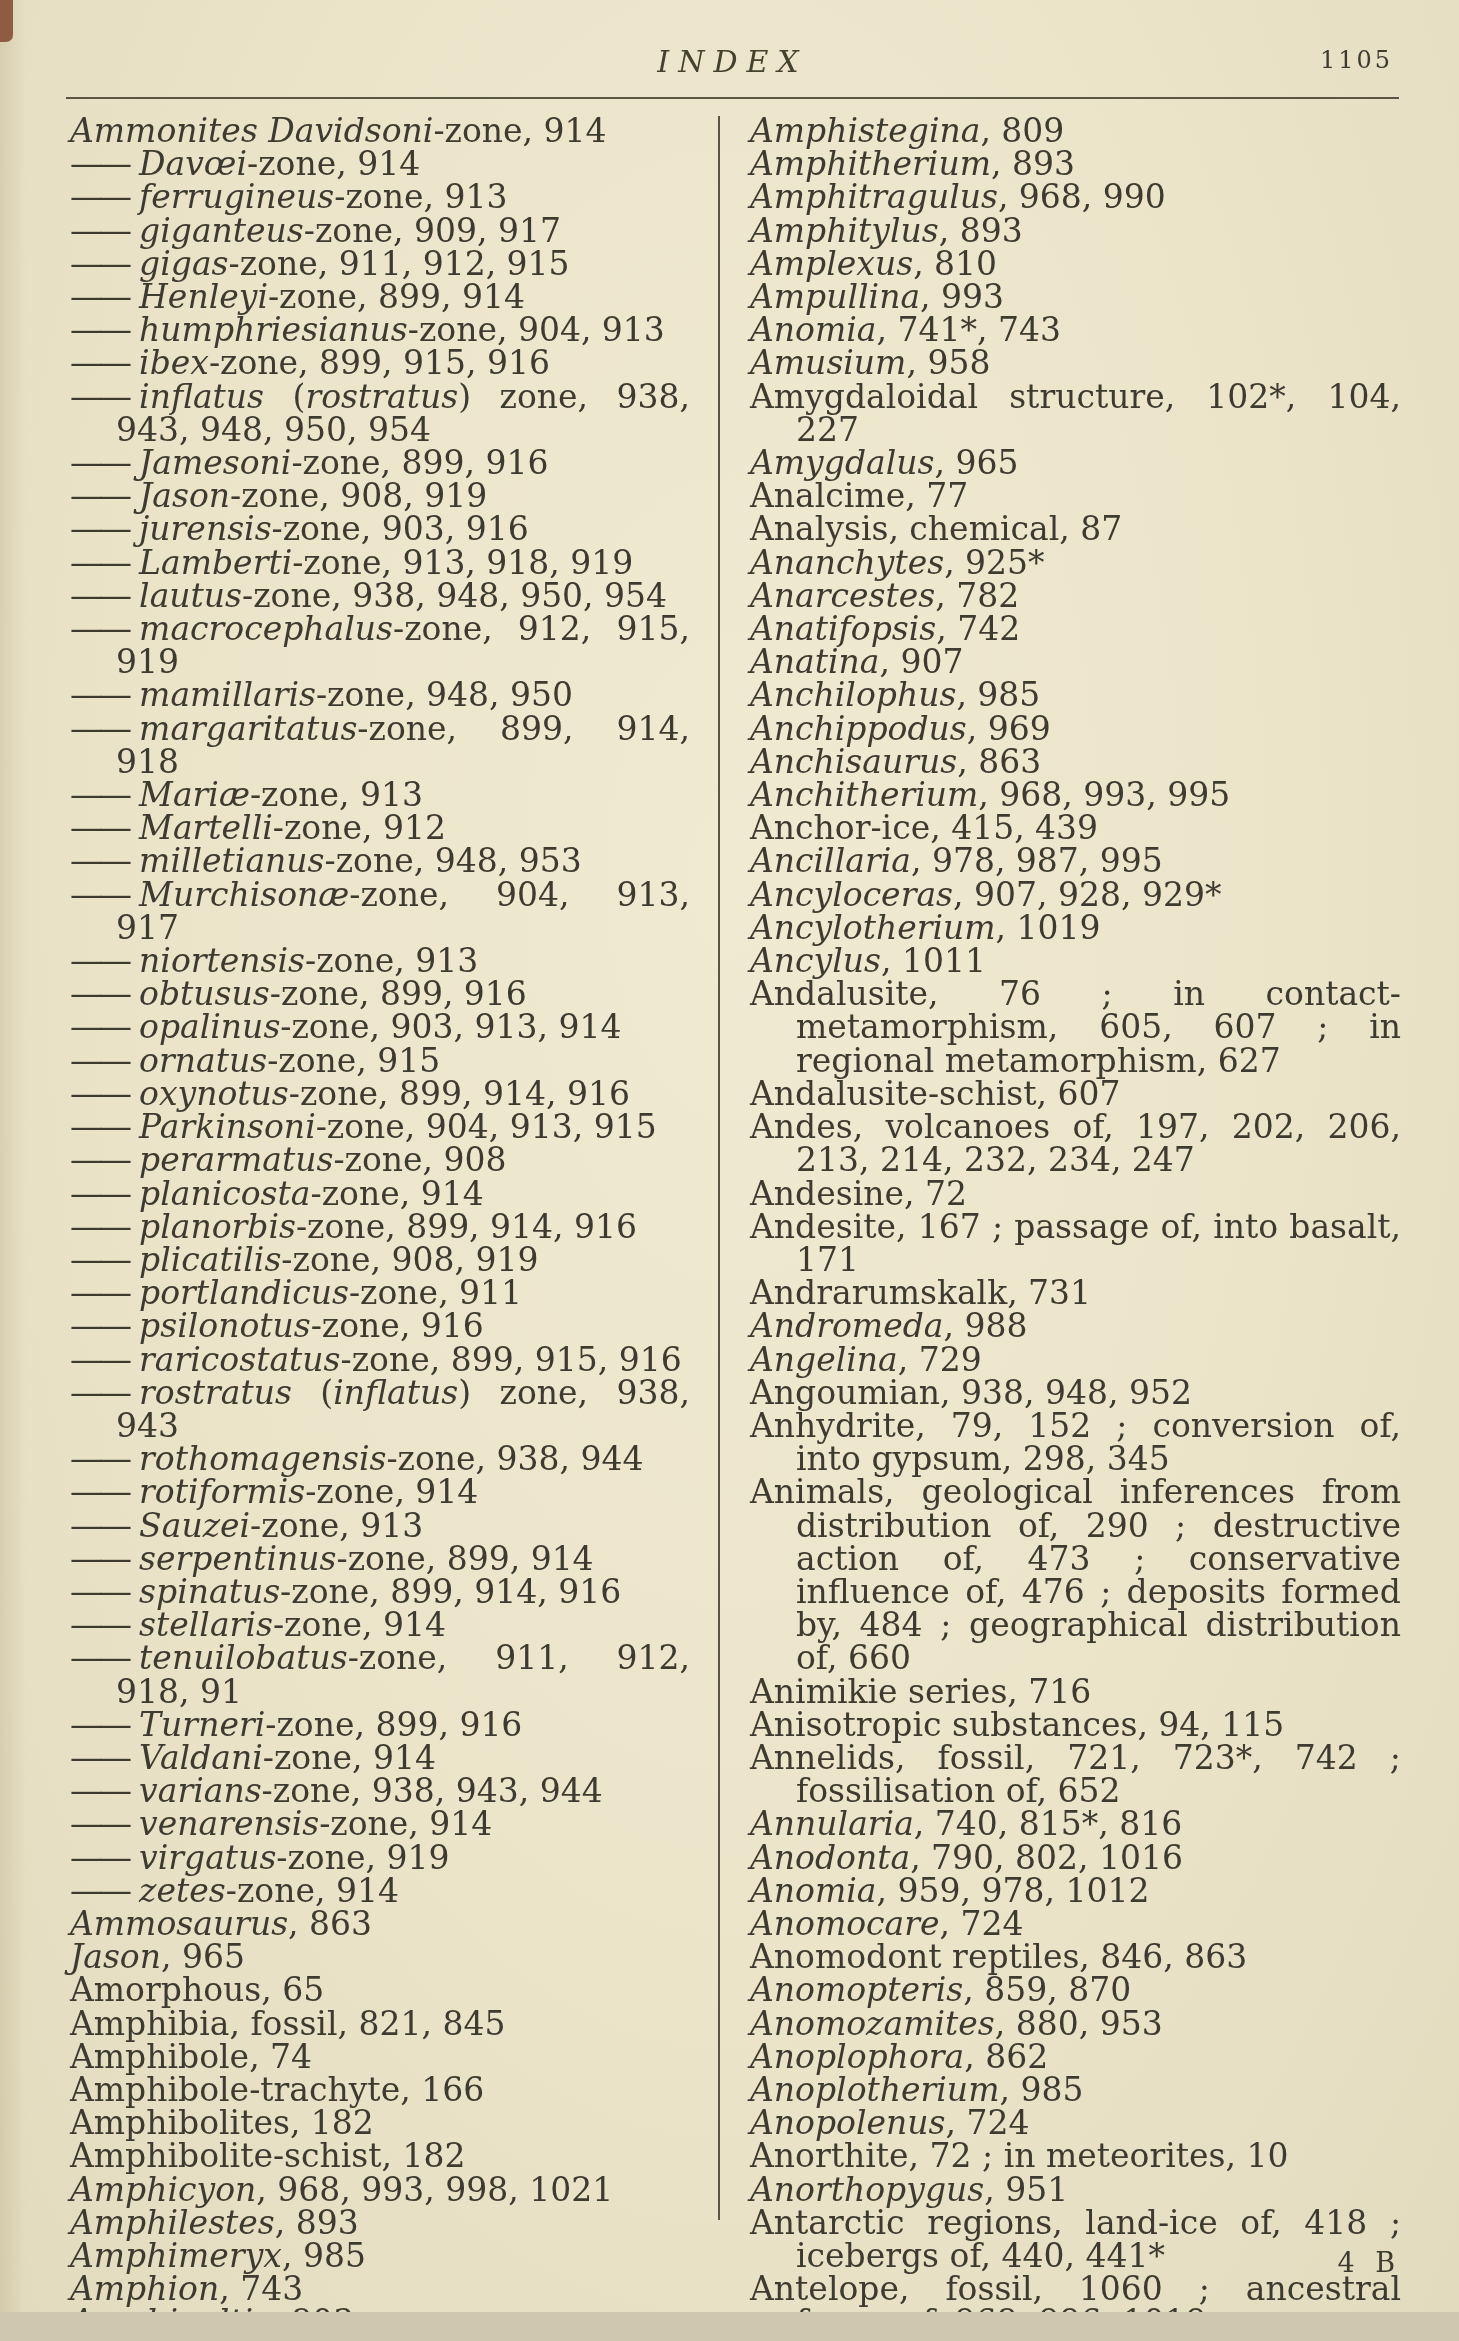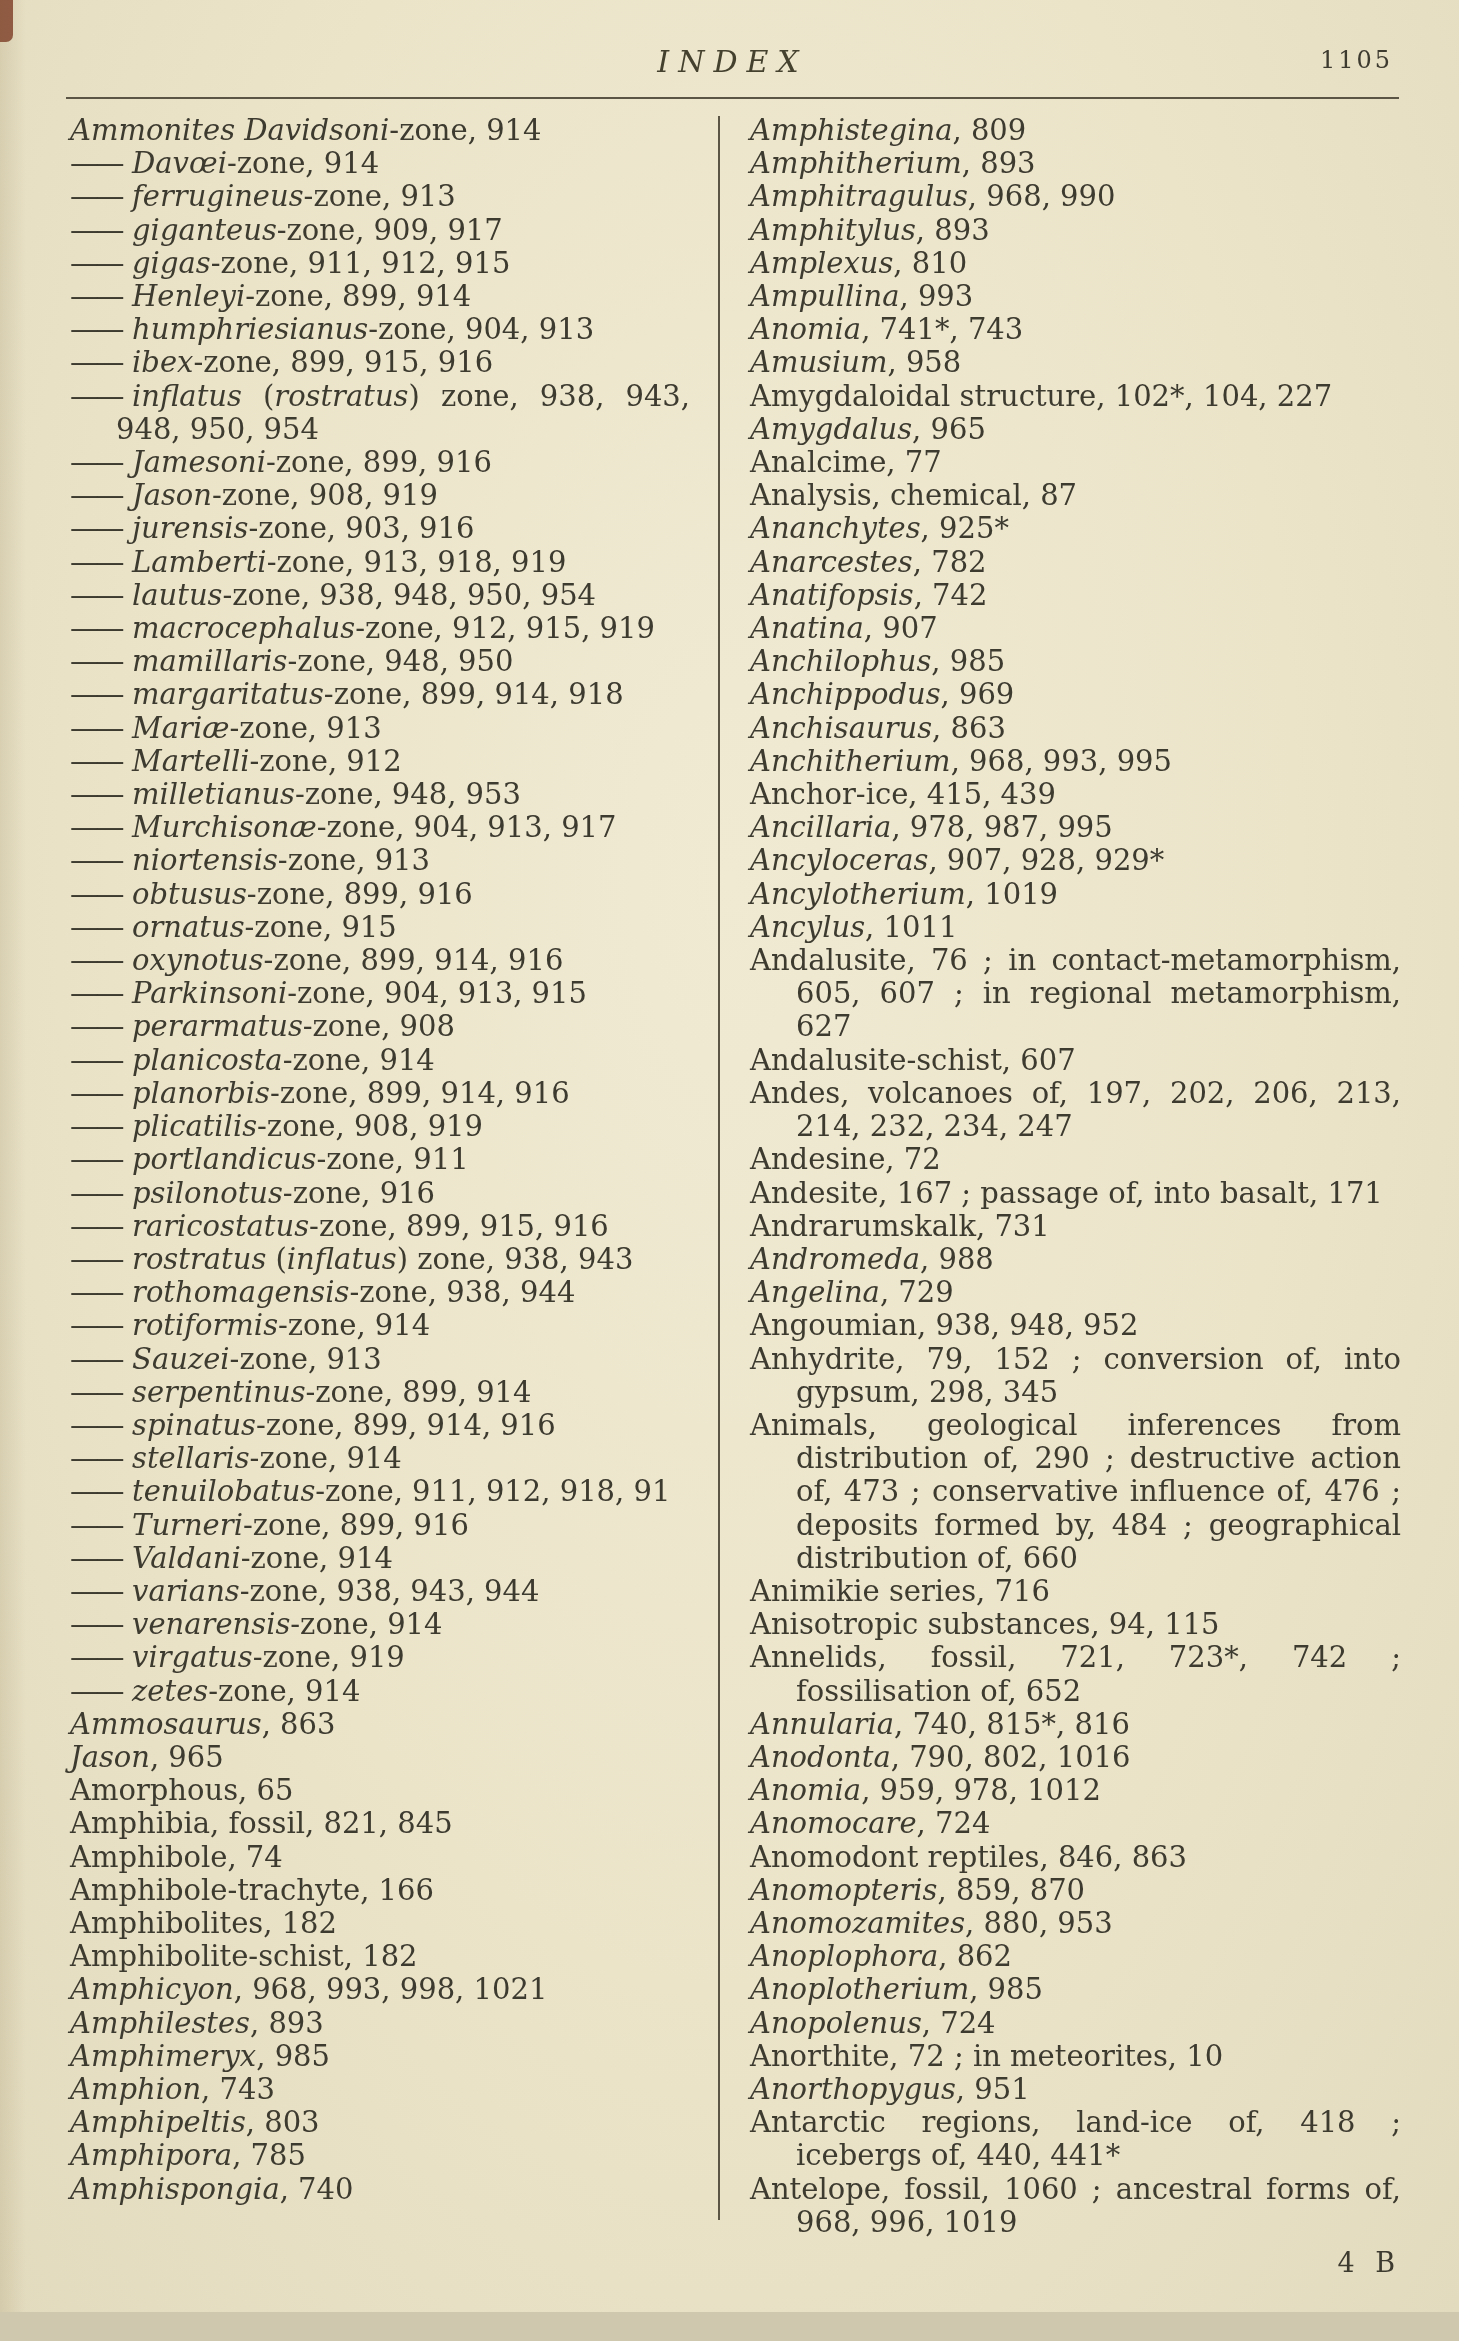--- a/index.html
+++ b/index.html
@@ -45,21 +45,21 @@
     position: absolute; top: 97px; left: 66px; right: 60px;
     height: 2px; background: var(--rule, #5a5545);
   }
   .columns {
     position: absolute; top: 114px; left: 70px; right: 58px; bottom: 78px;
     display: flex;
     align-items: stretch;
   }
   .col {
     list-style: none;
-    font-size: 29px;
+    font-size: 33px;
     line-height: 33.2px;
     text-align: justify;
   }
   .col-left { flex: 0 0 620px; }
   .col-right { flex: 1; }
   .col-divider {
     flex: 0 0 2px;
     background: var(--rule, #5a5545);
     margin: 2px 30px 14px 28px;
   }
@@ -105,20 +105,21 @@
         <li class="entry"><span class="dash">——</span><span class="it">lautus</span><span class="ro">-zone, 938, 948, 950, 954</span></li>
         <li class="entry"><span class="dash">——</span><span class="it">macrocephalus</span><span class="ro">-zone, 912, 915, 919</span></li>
         <li class="entry"><span class="dash">——</span><span class="it">mamillaris</span><span class="ro">-zone, 948, 950</span></li>
         <li class="entry"><span class="dash">——</span><span class="it">margaritatus</span><span class="ro">-zone, 899, 914, 918</span></li>
         <li class="entry"><span class="dash">——</span><span class="it">Mariæ</span><span class="ro">-zone, 913</span></li>
         <li class="entry"><span class="dash">——</span><span class="it">Martelli</span><span class="ro">-zone, 912</span></li>
         <li class="entry"><span class="dash">——</span><span class="it">milletianus</span><span class="ro">-zone, 948, 953</span></li>
         <li class="entry"><span class="dash">——</span><span class="it">Murchisonæ</span><span class="ro">-zone, 904, 913, 917</span></li>
         <li class="entry"><span class="dash">——</span><span class="it">niortensis</span><span class="ro">-zone, 913</span></li>
         <li class="entry"><span class="dash">——</span><span class="it">obtusus</span><span class="ro">-zone, 899, 916</span></li>
+        <li class="entry"><span class="dash">——</span><span class="it">opalinus</span><span class="ro">-zone, 903, 913, 914</span></li>
         <li class="entry"><span class="dash">——</span><span class="it">ornatus</span><span class="ro">-zone, 915</span></li>
         <li class="entry"><span class="dash">——</span><span class="it">oxynotus</span><span class="ro">-zone, 899, 914, 916</span></li>
         <li class="entry"><span class="dash">——</span><span class="it">Parkinsoni</span><span class="ro">-zone, 904, 913, 915</span></li>
         <li class="entry"><span class="dash">——</span><span class="it">perarmatus</span><span class="ro">-zone, 908</span></li>
         <li class="entry"><span class="dash">——</span><span class="it">planicosta</span><span class="ro">-zone, 914</span></li>
         <li class="entry"><span class="dash">——</span><span class="it">planorbis</span><span class="ro">-zone, 899, 914, 916</span></li>
         <li class="entry"><span class="dash">——</span><span class="it">plicatilis</span><span class="ro">-zone, 908, 919</span></li>
         <li class="entry"><span class="dash">——</span><span class="it">portlandicus</span><span class="ro">-zone, 911</span></li>
         <li class="entry"><span class="dash">——</span><span class="it">psilonotus</span><span class="ro">-zone, 916</span></li>
         <li class="entry"><span class="dash">——</span><span class="it">raricostatus</span><span class="ro">-zone, 899, 915, 916</span></li>

